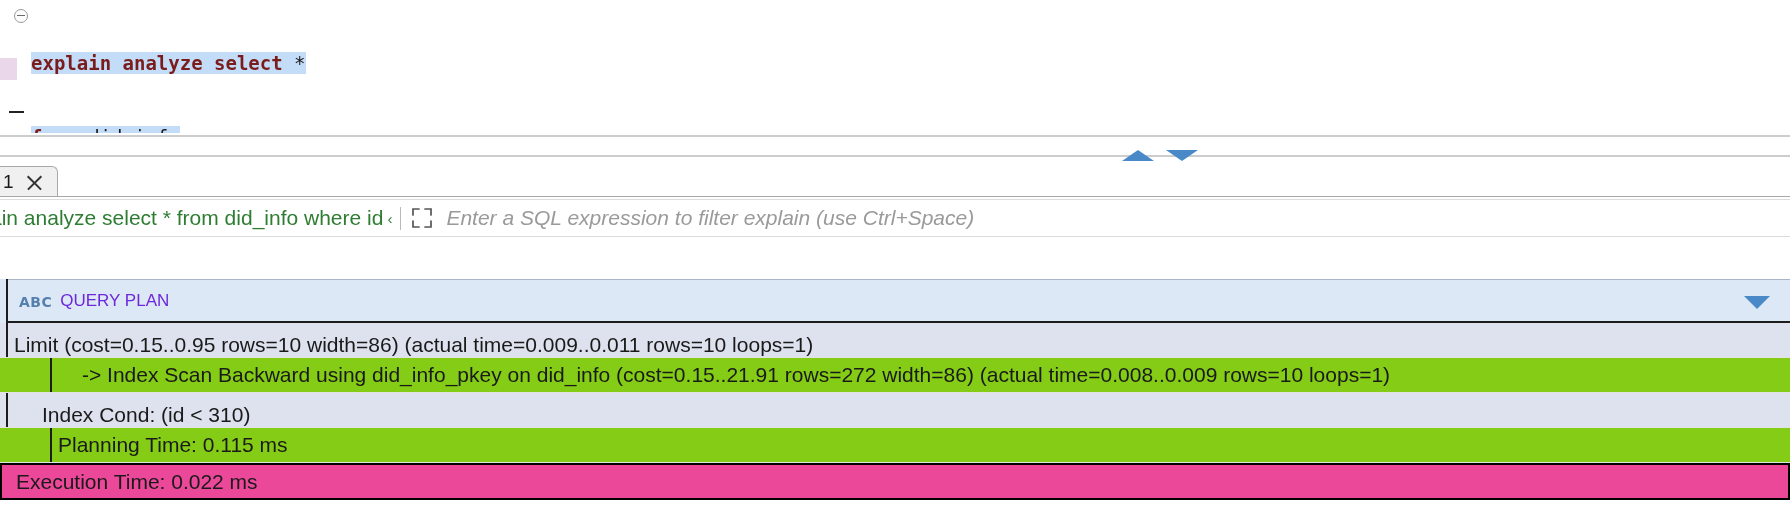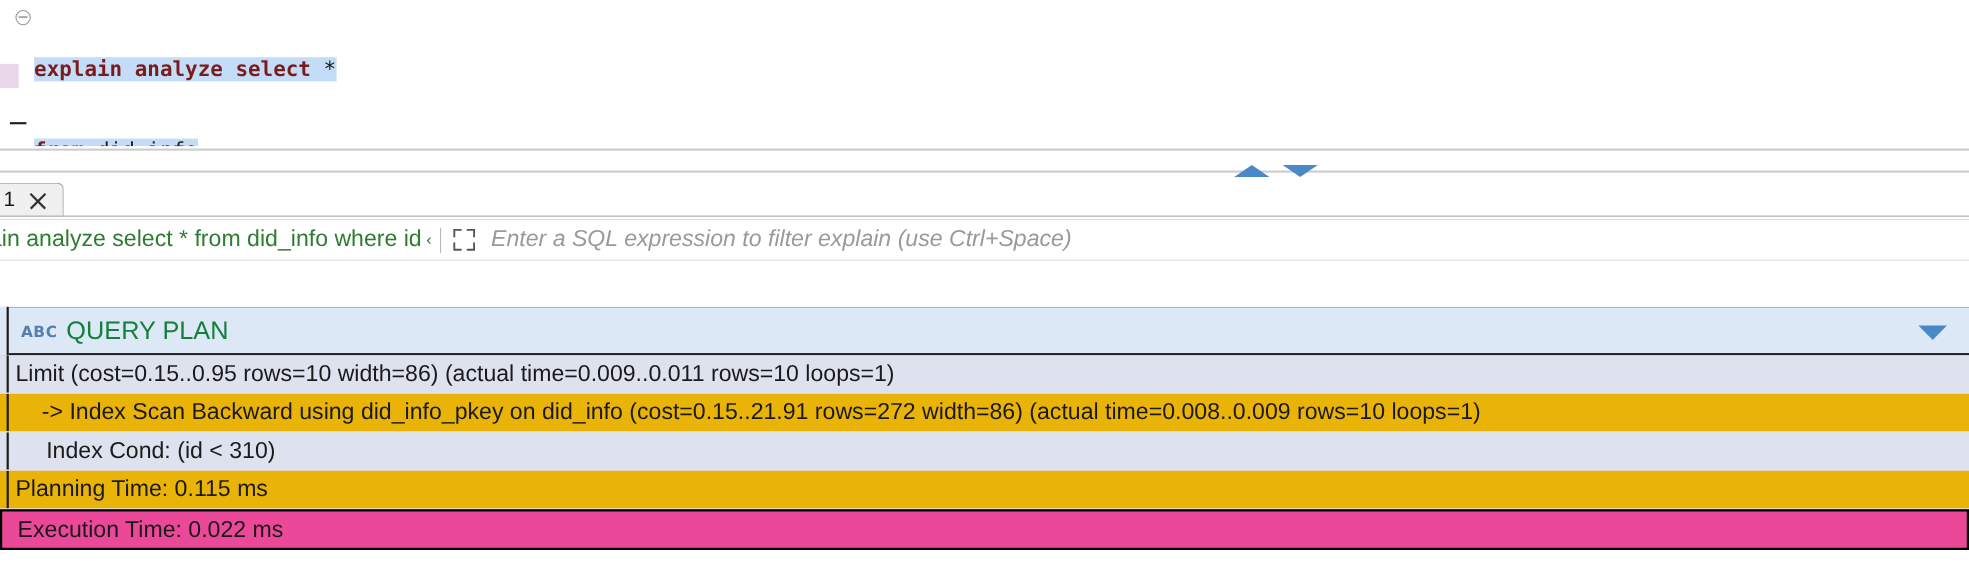--- a/index.html
+++ b/index.html
@@ -167,21 +167,21 @@
   }
   .abc-icon {
     font-family: "DejaVu Sans", sans-serif;
     font-size: 14px; font-weight: bold;
     color: #5580ad;
     letter-spacing: 0.5px;
     margin: 2px 8px 0 11px;
     flex: none;
   }
   .hdr-title {
-    font-size: 23px; color: #15803d;
+    font-size: 17px; color: #6d28d9;
   }
   .hdr-dropdown {
     position: absolute; right: 20px; top: 16px;
     width: 0; height: 0;
     border-left: 13px solid transparent;
     border-right: 13px solid transparent;
     border-top: 13px solid #4a89c8;
   }
 
   .grid-row {
@@ -195,22 +195,22 @@
     width: 8px; height: 100%; flex: none;
     border-right: 2px solid #1c1c1c;
     box-sizing: border-box;
   }
   .cell {
     font-size: 21px; color: #1a1a1a;
     white-space: nowrap;
     padding-left: 6px;
     overflow: hidden;
   }
-  .grid-row.odd   { background: #dde2ee; }
-  .grid-row.even  { background: #eab308; }
+  .grid-row.odd   { background: #dde2ee; align-items: flex-end; }
+  .grid-row.even  { background: #84cc16; padding-left: 44px; }
   .grid-row.sel {
     background: #ec4899;
     border: 2px solid #000000;
     border-bottom: 2px solid #000000;
     height: 37px;
   }
   .grid-row.sel .rowmark { border-right: none; width: 6px; }
   .grid-row.sel .cell { padding-left: 8px; }
   .indent1 { padding-left: 30px; }
   .indent2 { padding-left: 34px; }

